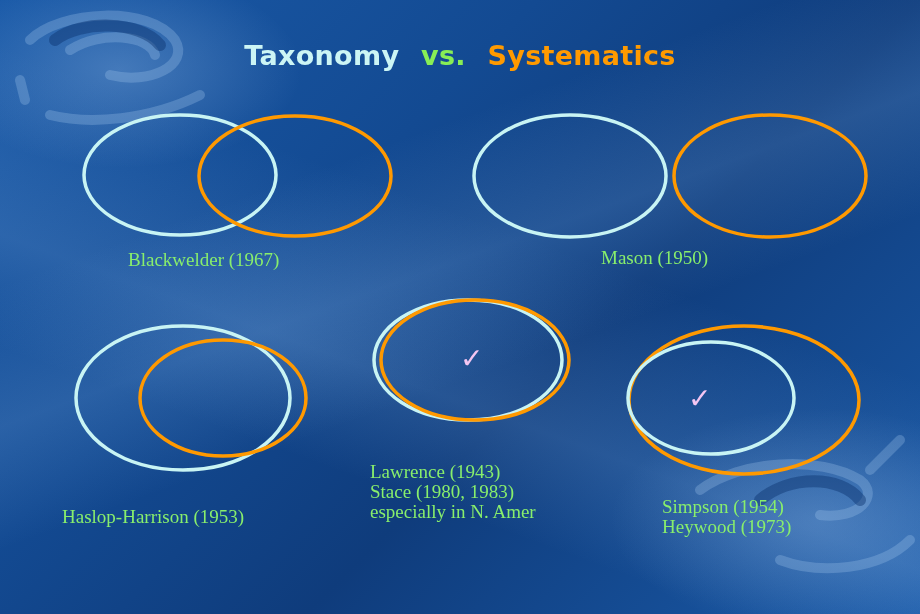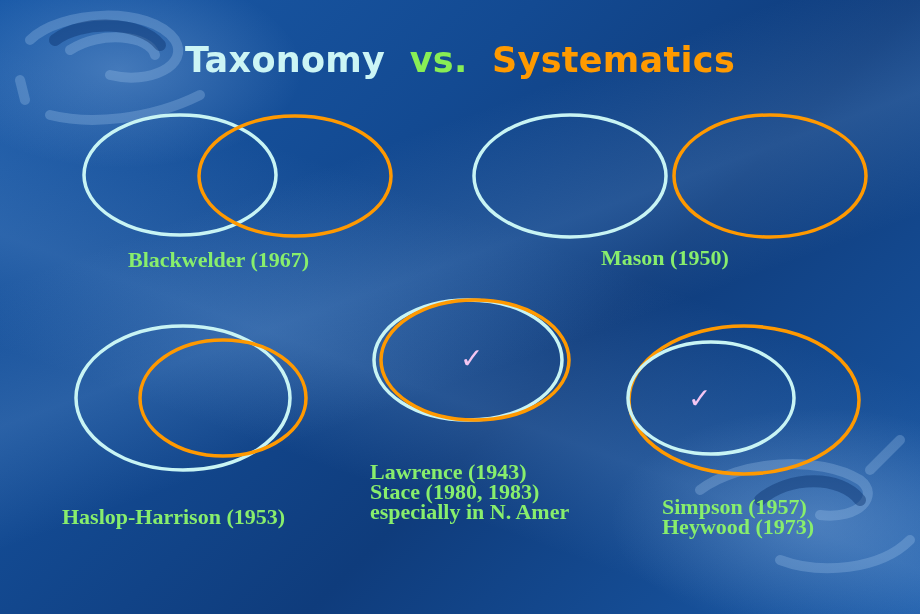--- a/index.html
+++ b/index.html
@@ -8,23 +8,23 @@
   #slide { position:absolute; left:0; top:0; width:920px; height:614px; overflow:hidden;
     background:
       radial-gradient(ellipse 260px 140px at 120px 70px, rgba(150,190,235,0.35), rgba(0,0,0,0) 70%),
       radial-gradient(ellipse 300px 160px at 820px 520px, rgba(150,190,235,0.30), rgba(0,0,0,0) 70%),
       linear-gradient(160deg, rgba(120,170,225,0.0) 30%, rgba(120,170,225,0.22) 45%, rgba(0,0,0,0) 58%),
       linear-gradient(200deg, rgba(0,0,0,0) 40%, rgba(140,185,235,0.18) 60%, rgba(0,0,0,0) 72%),
       linear-gradient(135deg, #1a5aa8 0%, #134a92 35%, #0f3c7c 60%, #1a5aa8 100%);
   }
   .deco { position:absolute; }
   #title { position:absolute; top:40px; left:0; width:920px; text-align:center;
-    font-family:"DejaVu Sans", sans-serif; font-weight:bold; font-size:35px; letter-spacing:0.3px; }
+    font-family:"DejaVu Sans", sans-serif; font-weight:bold; font-size:27px; letter-spacing:0.3px; }
   #title span { margin:0 6px; }
-  .lbl { position:absolute; color:#88ee6c; font-weight:bold; font-size:22px; line-height:20px; white-space:nowrap; }
+  .lbl { position:absolute; color:#88ee6c; font-weight:normal; font-size:19px; line-height:20px; white-space:nowrap; }
   svg.ellipses { position:absolute; left:0; top:0; }
   .check { position:absolute; color:#f4c6f2; font-size:28px; font-family:"DejaVu Sans", sans-serif; }
 </style>
 </head>
 <body>
 
 <div id="slide">
 
   <svg class="deco" width="920" height="614" viewBox="0 0 920 614" style="left:0;top:0;">
     <g fill="none" stroke="rgba(170,205,240,0.28)" stroke-width="10" stroke-linecap="round">
@@ -93,16 +93,16 @@
     <div>Haslop-Harrison (1953)</div>
   </div>
 
   <div class="lbl" style="left:370px;top:462px;">
     <div>Lawrence (1943)</div>
     <div>Stace (1980, 1983)</div>
     <div>especially in N. Amer</div>
   </div>
 
   <div class="lbl" style="left:662px;top:497px;">
-    <div>Simpson (1957)</div>
+    <div>Simpson (1954)</div>
     <div>Heywood (1973)</div>
   </div>
 </div>
 
 </body></html>

